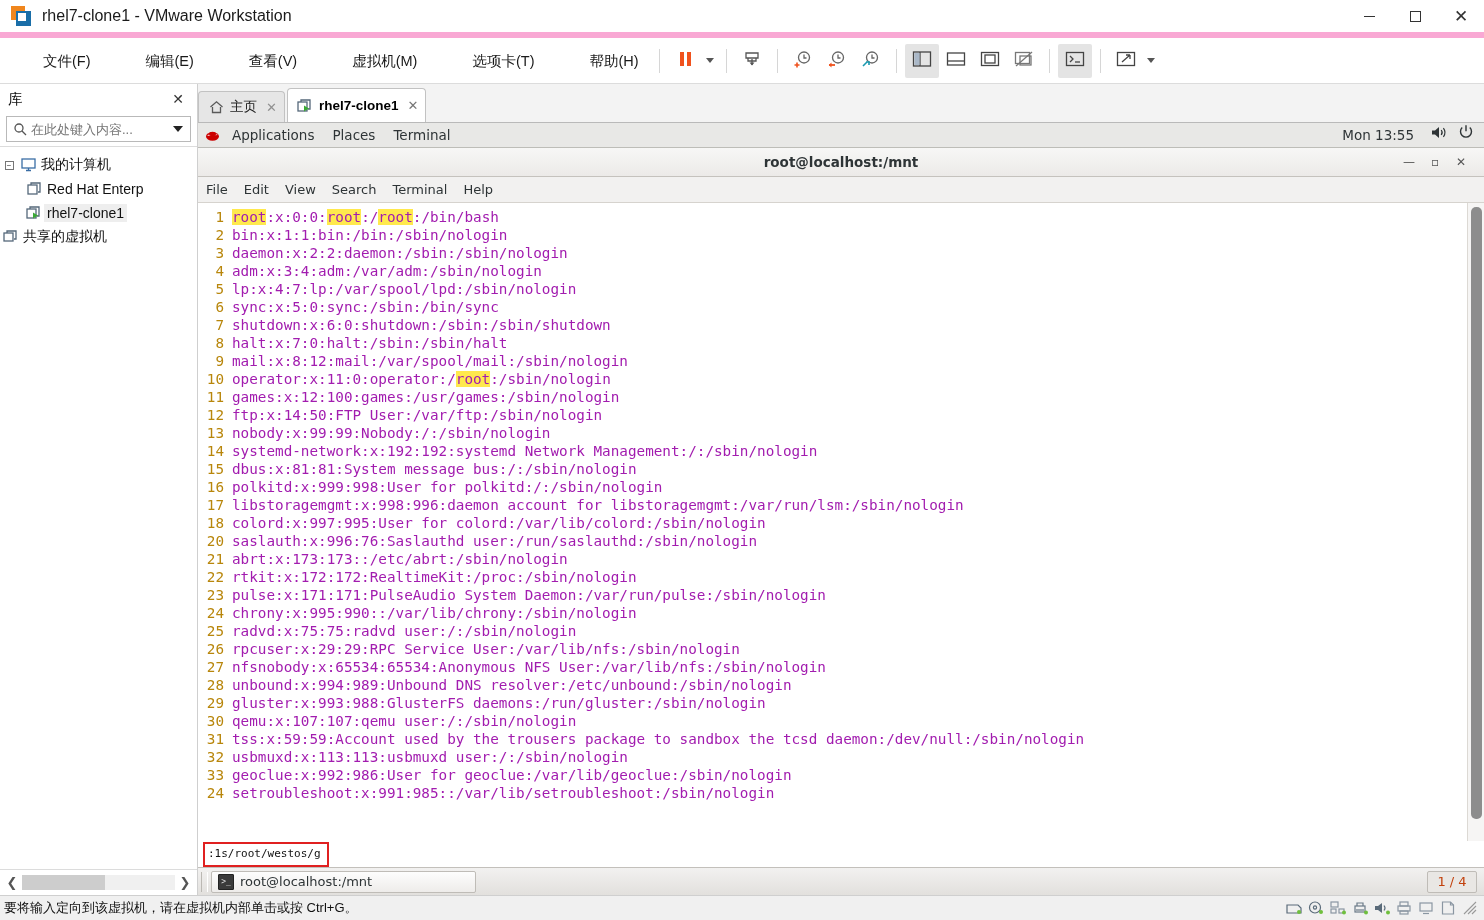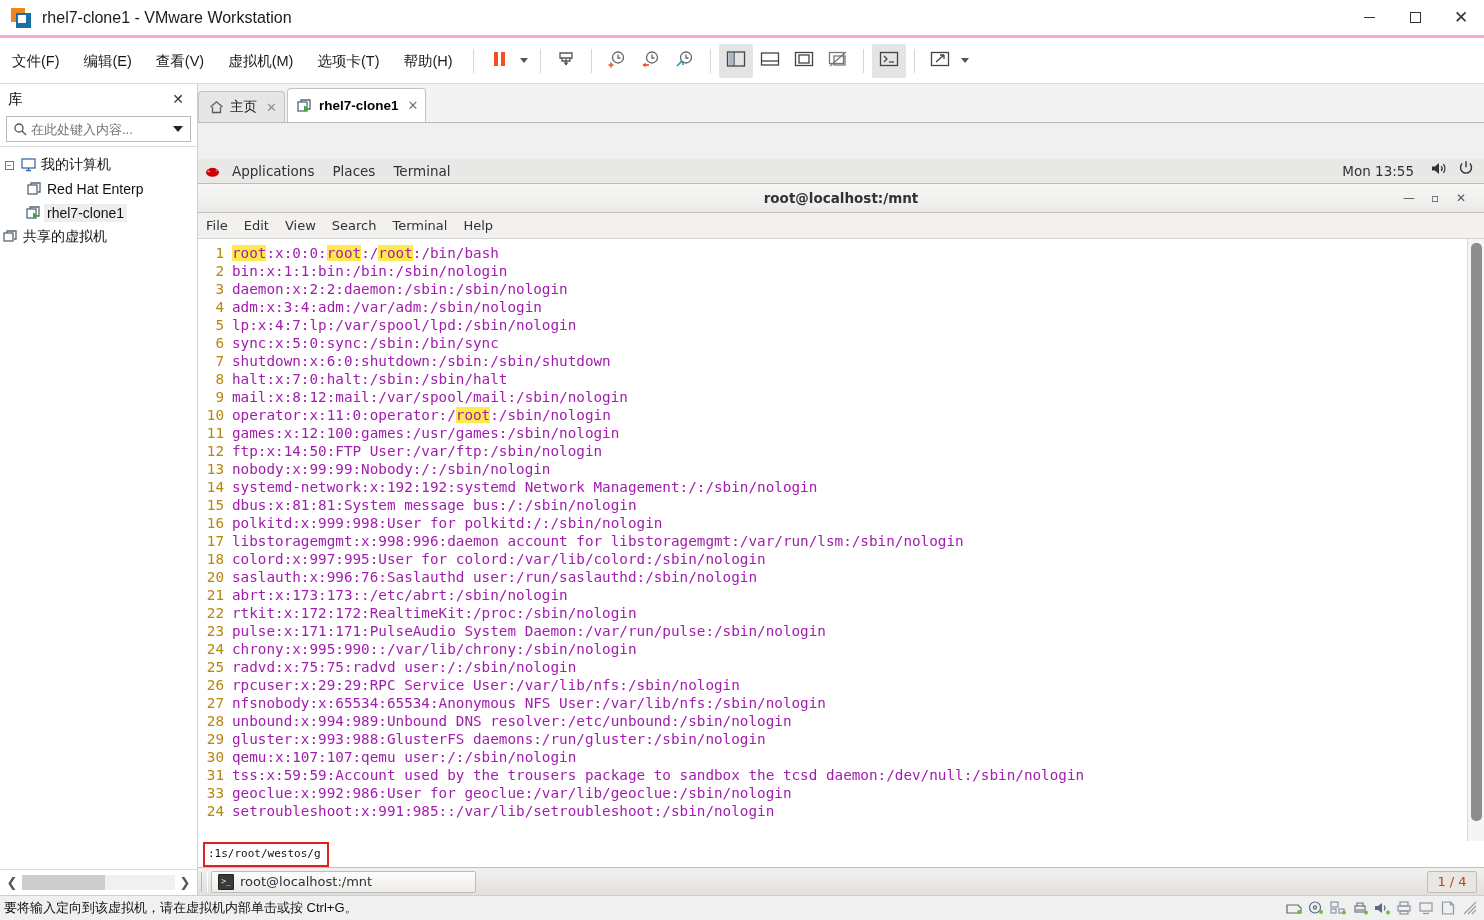--- a/index.html
+++ b/index.html
@@ -7,21 +7,21 @@
     width: 1484px; height: 920px;
     font-family: "Liberation Sans", sans-serif;
     background: #ffffff;
     overflow: hidden;
   }
   .app { width: 1484px; height: 920px; display: flex; flex-direction: column; background:#fff; }
 
   
   .titlebar {
     height: 38px; display: flex; align-items: center;
-    background: #ffffff; border-bottom: 3px solid #f9a8d4;
+    background: #ffffff; border-bottom: 6px solid #f9a8d4;
     flex: none;
   }
   .tb-logo { width: 20px; height: 20px; margin-left: 11px; position: relative; flex:none;}
   .tb-logo .sq1 { position:absolute; left:0; top:0; width:14px; height:14px; background:#f0861d; }
   .tb-logo .sq2 { position:absolute; left:5px; top:5px; width:15px; height:15px; background:#1a6ea8; }
   .tb-logo .sq3 { position:absolute; left:7px; top:7px; width:8px; height:8px; background:#ffffff; }
   .tb-title { margin-left: 11px; font-size: 16px; color: #1a1a1a; white-space: nowrap;}
   .tb-spacer { flex: 1 1 auto; }
   .win-btn {
     width: 46px; height: 37px; display:flex; align-items:center; justify-content:center;
@@ -30,21 +30,21 @@
   .glyph-min { width:11px; height:1px; background:#333; display:block; }
   .glyph-max { width:11px; height:11px; border:1px solid #333; display:block; }
   .glyph-close { font-size:17px; line-height:1; font-family:"DejaVu Sans",sans-serif; }
 
   
   .menubar {
     height: 46px; display: flex; align-items: center; background:#fff;
     border-bottom: 1px solid #dcdcdc; flex:none;
   }
   .menu-item {
-    padding: 0 12px; font-size: 14.5px; color: #1a1a1a; line-height: 46px; white-space:nowrap;
+    padding: 0 12px; font-size: 14.5px; color: #1a1a1a; line-height: 46px; white-space:nowrap;margin-left:31px;
   }
   .tb-sep { width:1px; height:24px; background:#d6d6d6; margin: 0 8px; flex:none;}
   .tool-btn {
     width: 34px; height:34px; display:flex; align-items:center; justify-content:center;
     border-radius:2px; flex:none;
   }
   .tool-btn.active { background:#e4e4e4; }
   .tool-caret {
     width: 16px; height:34px; display:flex; align-items:center; justify-content:center; flex:none;
   }
@@ -75,21 +75,21 @@
   .tr-exp { width:18px; display:flex; align-items:center; justify-content:center; flex:none; }
   .tr-exp .box { width:9px;height:9px;border:1px solid #767676; font-size:8px; line-height:7px; text-align:center; color:#333; }
   .tr-ico { width:20px; display:flex; align-items:center; justify-content:center; flex:none; }
   .tr-label { padding:1px 3px; overflow:hidden; text-overflow:clip; }
   .sb-scroll { height:26px; border-top:1px solid #dcdcdc; display:flex; align-items:center; background:#fff; flex:none; padding:0 2px;}
   .sb-scroll .arr { width:20px;height:20px;display:flex;align-items:center;justify-content:center;color:#555;font-size:13px; font-family:"DejaVu Sans",sans-serif;}
   .sb-track { flex:1 1 auto; height:15px; background:#f0f0f0; position:relative; }
   .sb-thumb { position:absolute; left:0; top:0; width:54%; height:15px; background:#cdcdcd; }
 
   
-  .right { flex:1 1 auto; display:flex; flex-direction:column; min-width:0; background:#f0f0f0;gap:36px;}
+  .right { flex:1 1 auto; display:flex; flex-direction:column; min-width:0; background:#f0f0f0;}
   .tabstrip { height:39px; display:flex; align-items:flex-end; background:#f3f3f3; flex:none; border-bottom:1px solid #b9b9b9;}
   .tab {
     height:31px; display:flex; align-items:center; padding:0 7px 0 9px;
     background:#e6e6e6; border:1px solid #c2c2c2; border-bottom:none;
     border-radius:4px 4px 0 0; margin-right:2px; font-size:13.5px; color:#222;
   }
   .tab.active { background:#ffffff; height:34px; color:#000; font-weight:bold; }
   .tab .ic { width:17px; display:flex; align-items:center; justify-content:center; margin-right:5px; flex:none;}
   .tab .x { margin-left:9px; color:#909090; font-size:13px; font-family:"DejaVu Sans",sans-serif;}
   .tab.active .x { color:#777; }
@@ -499,20 +499,21 @@
                 <div class="tline"><span class="tln">22</span><span class="ttx"><span>rtkit:x:172:172:RealtimeKit:/proc:/sbin/nologin</span></span></div>
                 <div class="tline"><span class="tln">23</span><span class="ttx"><span>pulse:x:171:171:PulseAudio System Daemon:/var/run/pulse:/sbin/nologin</span></span></div>
                 <div class="tline"><span class="tln">24</span><span class="ttx"><span>chrony:x:995:990::/var/lib/chrony:/sbin/nologin</span></span></div>
                 <div class="tline"><span class="tln">25</span><span class="ttx"><span>radvd:x:75:75:radvd user:/:/sbin/nologin</span></span></div>
                 <div class="tline"><span class="tln">26</span><span class="ttx"><span>rpcuser:x:29:29:RPC Service User:/var/lib/nfs:/sbin/nologin</span></span></div>
                 <div class="tline"><span class="tln">27</span><span class="ttx"><span>nfsnobody:x:65534:65534:Anonymous NFS User:/var/lib/nfs:/sbin/nologin</span></span></div>
                 <div class="tline"><span class="tln">28</span><span class="ttx"><span>unbound:x:994:989:Unbound DNS resolver:/etc/unbound:/sbin/nologin</span></span></div>
                 <div class="tline"><span class="tln">29</span><span class="ttx"><span>gluster:x:993:988:GlusterFS daemons:/run/gluster:/sbin/nologin</span></span></div>
                 <div class="tline"><span class="tln">30</span><span class="ttx"><span>qemu:x:107:107:qemu user:/:/sbin/nologin</span></span></div>
                 <div class="tline"><span class="tln">31</span><span class="ttx"><span>tss:x:59:59:Account used by the trousers package to sandbox the tcsd daemon:/dev/null:/sbin/nologin</span></span></div>
+                <div class="tline"><span class="tln">32</span><span class="ttx"><span>usbmuxd:x:113:113:usbmuxd user:/:/sbin/nologin</span></span></div>
                 <div class="tline"><span class="tln">33</span><span class="ttx"><span>geoclue:x:992:986:User for geoclue:/var/lib/geoclue:/sbin/nologin</span></span></div>
                 <div class="tline"><span class="tln">24</span><span class="ttx"><span>setroubleshoot:x:991:985::/var/lib/setroubleshoot:/sbin/nologin</span></span></div>
               </div>
             <div class="term-scroll">
               <div class="term-thumb"></div>
             </div>
           </div>
 
           <div class="cmdline">
             <span class="cmd-box">:1s/root/westos/g</span>

